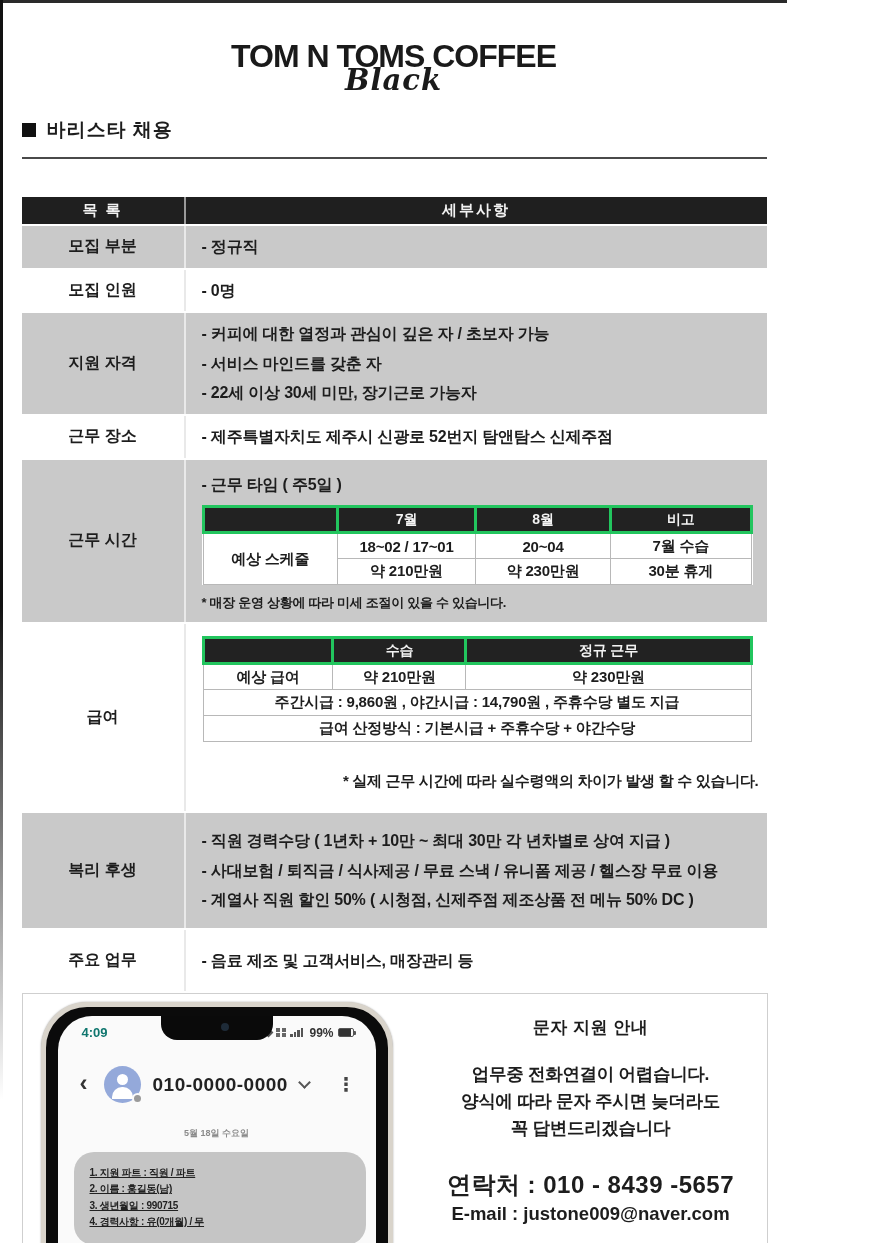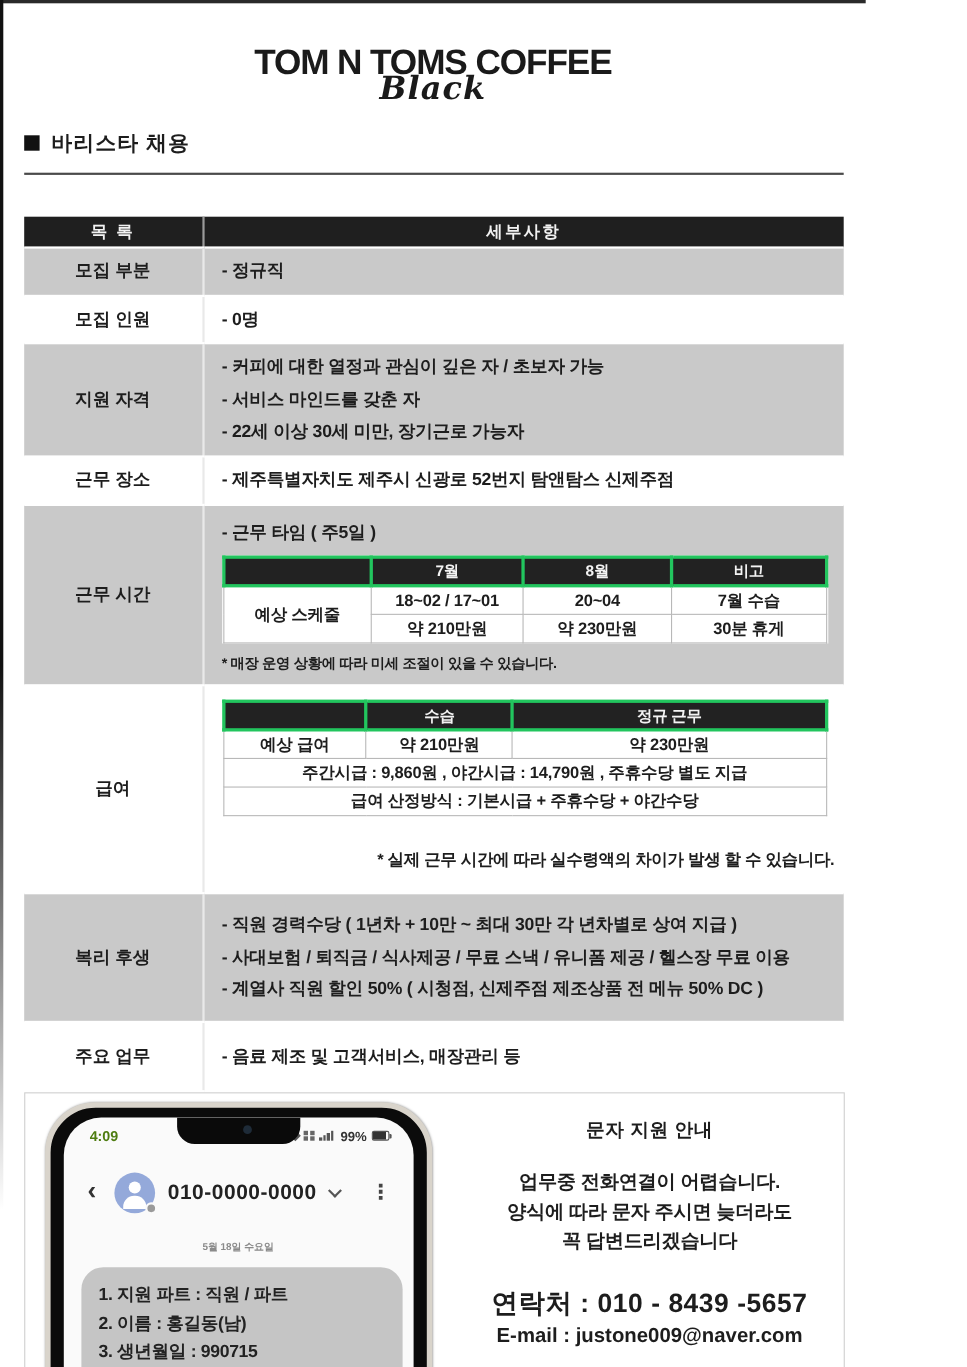--- a/index.html
+++ b/index.html
@@ -55,21 +55,21 @@
   .guide-contact{margin-top:26px;font-size:24px;font-weight:800;letter-spacing:0.5px;}
   .guide-email{margin-top:2px;font-size:18.5px;font-weight:800;}
 
   
   .phone{position:absolute;left:18px;top:8px;width:352px;height:300px;background:#0b0b0b;
     border:5px solid var(--phone-frame);border-radius:46px 46px 0 0;padding:9px 12px 0 12px;box-shadow:0 0 2px rgba(0,0,0,.35);}
   .screen{position:relative;width:100%;height:100%;background:#fafafa;border-radius:34px 34px 0 0;overflow:hidden;}
   .notch{position:absolute;top:0;left:50%;transform:translateX(-50%);width:112px;height:24px;background:#0a0a0a;border-radius:0 0 16px 16px;}
   .cam{position:absolute;top:7px;left:54%;width:8px;height:8px;border-radius:50%;background:#1e2b38;}
   .statusbar{display:flex;justify-content:space-between;align-items:center;padding:9px 22px 0 24px;}
-  .sb-time{font-size:13px;font-weight:700;color:#4d7c0f;}
+  .sb-time{font-size:13px;font-weight:700;color:#0f766e;}
   .sb-right{display:flex;align-items:center;gap:4px;}
   .ic-dot{width:7px;height:7px;background:#555;transform:rotate(45deg);}
   .ic-grid{width:10px;height:9px;background:
     linear-gradient(#666 0 0) 0 0/4px 4px no-repeat,
     linear-gradient(#666 0 0) 6px 0/4px 4px no-repeat,
     linear-gradient(#666 0 0) 0 5px/4px 4px no-repeat,
     linear-gradient(#666 0 0) 6px 5px/4px 4px no-repeat;}
   .ic-signal{display:flex;align-items:flex-end;gap:1px;}
   .ic-signal i{display:block;width:2.5px;background:#555;}
   .ic-signal i:nth-child(1){height:3px;}.ic-signal i:nth-child(2){height:5px;}
@@ -81,21 +81,21 @@
   .back-chev{font-size:24px;font-weight:700;color:#333;line-height:1;margin-top:-4px;}
   .avatar{position:relative;width:37px;height:37px;border-radius:50%;background:var(--avatar-blue);margin-left:16px;overflow:visible;flex:0 0 auto;}
   .avatar .head{position:absolute;top:8px;left:13px;width:11px;height:11px;border-radius:50%;background:#fff;}
   .avatar .body{position:absolute;top:21px;left:8px;width:21px;height:12px;border-radius:10px 10px 0 0;background:#fff;}
   .avatar .badge{position:absolute;right:-2px;bottom:-1px;width:11px;height:11px;border-radius:50%;background:#9a9a9a;border:2px solid #fafafa;}
   .chat-number{font-size:19px;font-weight:800;color:#222;margin-left:12px;letter-spacing:0.5px;}
   .num-chev{width:9px;height:9px;border-right:2.5px solid #555;border-bottom:2.5px solid #555;transform:rotate(45deg);margin:-4px 0 0 12px;}
   .kebab{margin-left:auto;font-size:19px;font-weight:700;color:#444;letter-spacing:0;}
   .chat-date{text-align:center;font-size:9px;color:#8a8a8a;margin-top:24px;font-weight:700;}
   .bubble{margin:12px 0 0 16px;width:292px;background:var(--bubble-gray);border-radius:20px;padding:13px 16px 15px 16px;}
-  .bubble .bl{font-size:16px;font-weight:700;color:#222;line-height:1.62;letter-spacing:-0.3px;white-space:nowrap;}
+  .bubble .bl{font-size:10px;font-weight:700;color:#222;line-height:1.62;letter-spacing:-0.3px;white-space:nowrap;text-decoration:underline;}
 </style>
 </head>
 <body>
 
 <div class="page">
   <div class="frame-top"></div>
   <div class="frame-left"></div>
 
   <header class="logo">
     <div class="logo-main">TOM N TOMS COFFEE</div>

